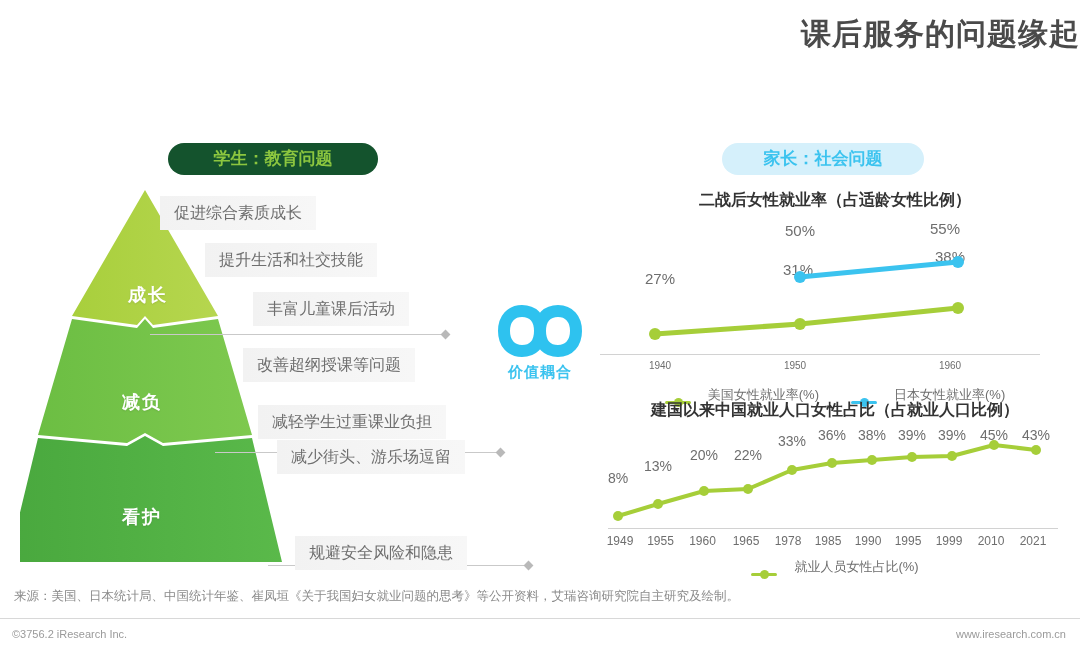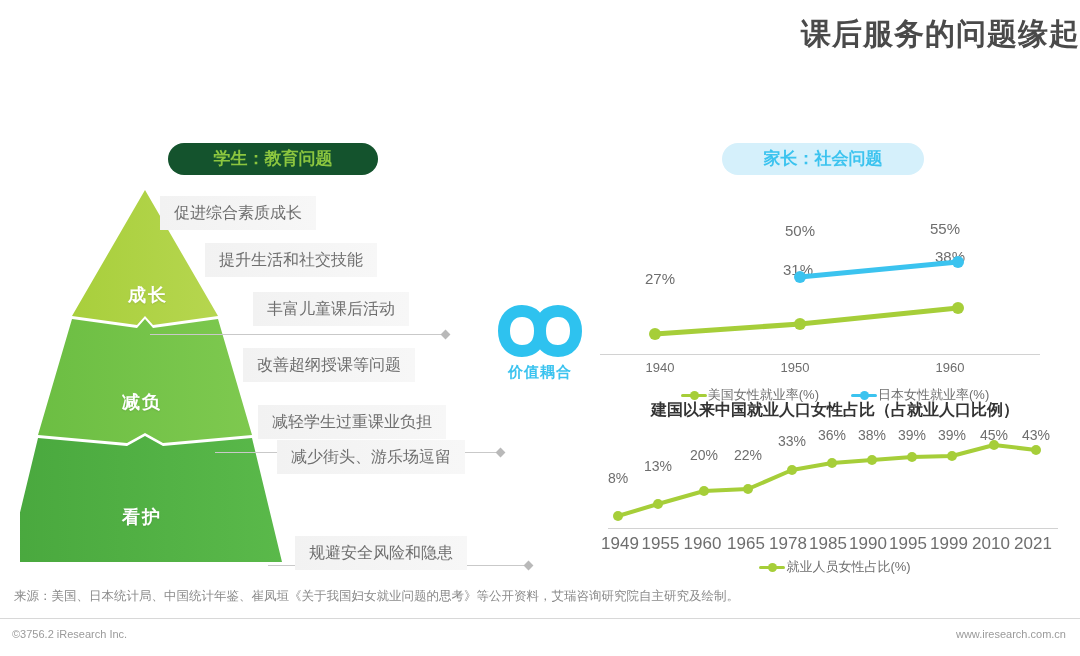--- a/index.html
+++ b/index.html
@@ -93,29 +93,29 @@
   #panel{position:absolute;left:600px;top:190px;width:470px;height:390px;}
   .chart-title{
     font-size:16px;font-weight:bold;color:#333333;
     text-align:center;
     margin:0;
   }
   .chart-box{position:relative;}
   .axis-line{position:absolute;height:1px;background:#d2d2d2;}
   .tick-row{
     position:absolute;display:flex;
-    font-size:13px;color:#6e6e6e;
+    font-size:10px;color:#6e6e6e;
   }
   .tick{text-align:center;}
   .legend{
     position:absolute;display:flex;justify-content:center;
     width:100%;font-size:13px;color:#6e6e6e;
     gap:32px;
   }
-  .legend-item{display:flex;align-items:center;gap:1px;}
+  .legend-item{display:flex;align-items:flex-end;gap:17px;}
   .legend-swatch{
     display:inline-block;width:26px;height:3px;border-radius:2px;position:relative;
   }
   .legend-swatch::after{
     content:"";position:absolute;left:9px;top:-3px;
     width:9px;height:9px;border-radius:50%;background:inherit;
   }
   .dot-label{
     position:absolute;font-size:15px;color:#6e6e6e;
     white-space:nowrap;transform:translateX(-50%);
@@ -188,20 +188,21 @@
                C43,12 51,6 61,6 C72,6 79,14 79,26 C79,38 72,46 61,46 C51,46 43,40 43,26 Z" fill="none" stroke="#2ec2ef" stroke-width="12" stroke-linecap="round"></path>
     </svg>
     <span class="cap">价值耦合</span>
   </div>
 
   <div class="badge" id="badge-parent">家长：社会问题</div>
 
   <div id="panel">
 
     <div class="chart-box" style="height:200px;">
+      <div class="chart-title">二战后女性就业率（占适龄女性比例）</div>
 
       <div class="dot-label" style="left:200px;top:32px;">50%</div>
       <div class="dot-label" style="left:345px;top:30px;">55%</div>
 
       <div class="dot-label" style="left:60px;top:80px;">27%</div>
       <div class="dot-label" style="left:198px;top:71px;">31%</div>
       <div class="dot-label" style="left:350px;top:58px;">38%</div>
 
       <svg width="470" height="140" viewBox="0 0 470 140" style="position:absolute;left:0;top:22px;">
 
@@ -262,21 +263,21 @@
         <circle cx="232" cy="45" r="5" fill="#a6ce39"></circle>
         <circle cx="272" cy="42" r="5" fill="#a6ce39"></circle>
         <circle cx="312" cy="39" r="5" fill="#a6ce39"></circle>
         <circle cx="352" cy="38" r="5" fill="#a6ce39"></circle>
         <circle cx="394" cy="27" r="5" fill="#a6ce39"></circle>
         <circle cx="436" cy="32" r="5" fill="#a6ce39"></circle>
       </svg>
 
       <div class="axis-line" style="left:8px;top:128px;width:450px;"></div>
 
-      <div class="tick-row" style="left:0;top:134px;width:470px;font-size:17px;">
+      <div class="tick-row" style="left:0;top:134px;width:470px;font-size:12px;">
         <span class="tick" style="width:40px;">1949</span>
         <span class="tick" style="width:41px;">1955</span>
         <span class="tick" style="width:43px;">1960</span>
         <span class="tick" style="width:44px;">1965</span>
         <span class="tick" style="width:40px;">1978</span>
         <span class="tick" style="width:40px;">1985</span>
         <span class="tick" style="width:40px;">1990</span>
         <span class="tick" style="width:40px;">1995</span>
         <span class="tick" style="width:42px;">1999</span>
         <span class="tick" style="width:42px;">2010</span>

